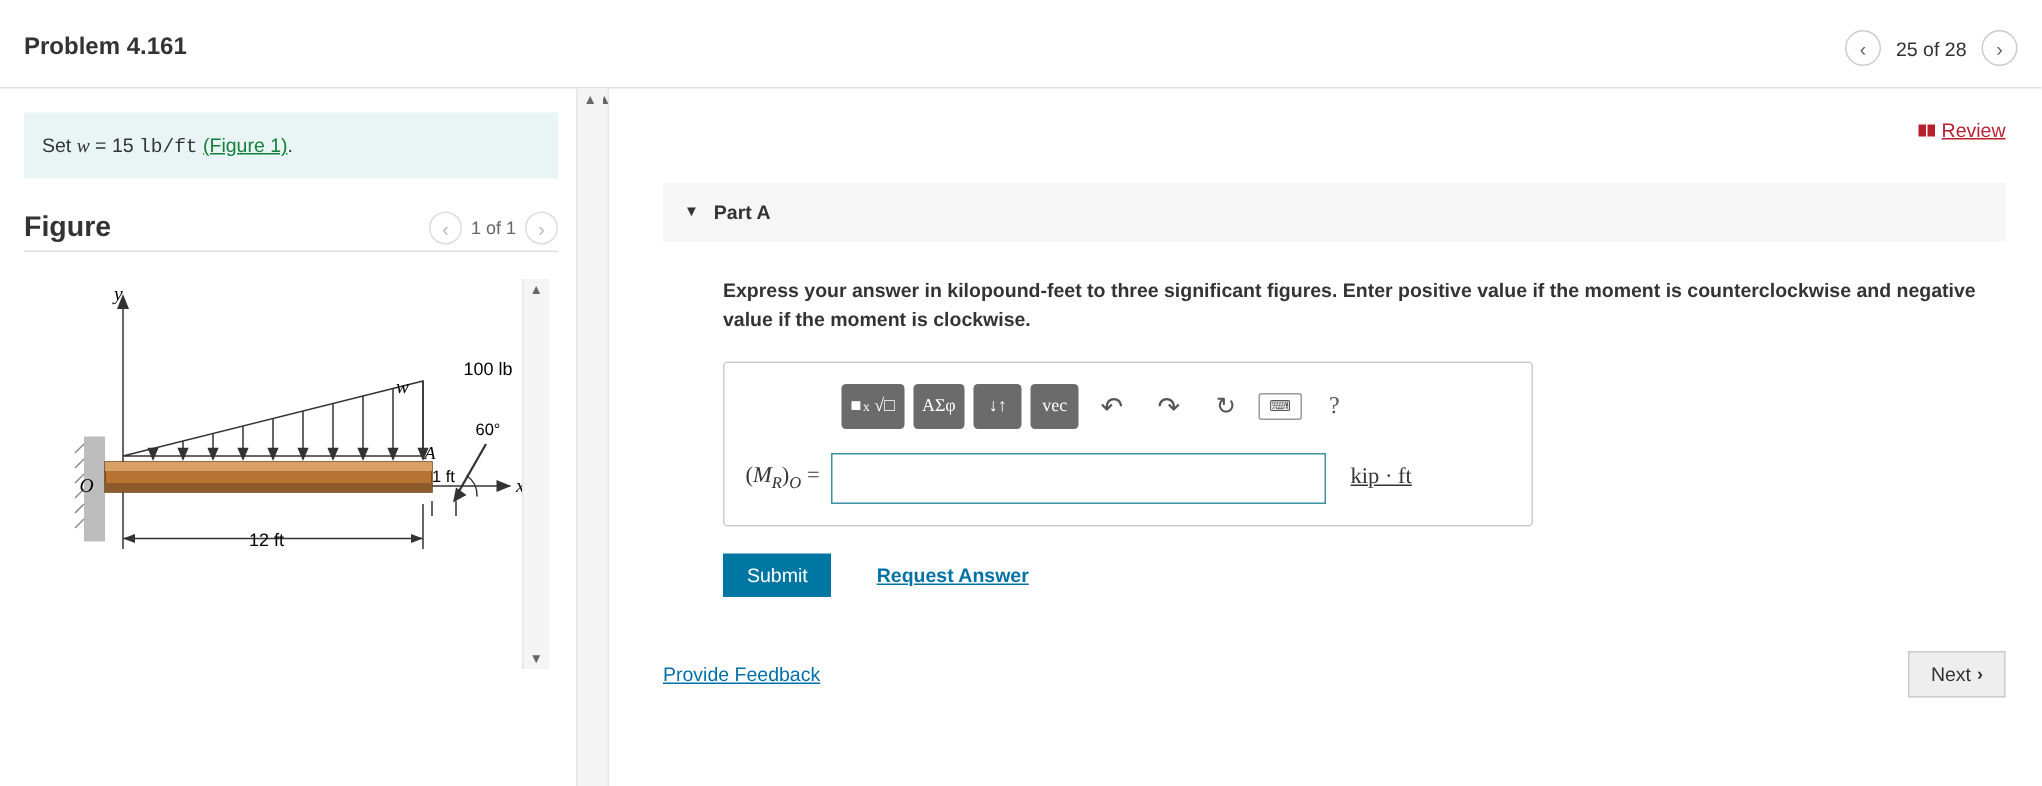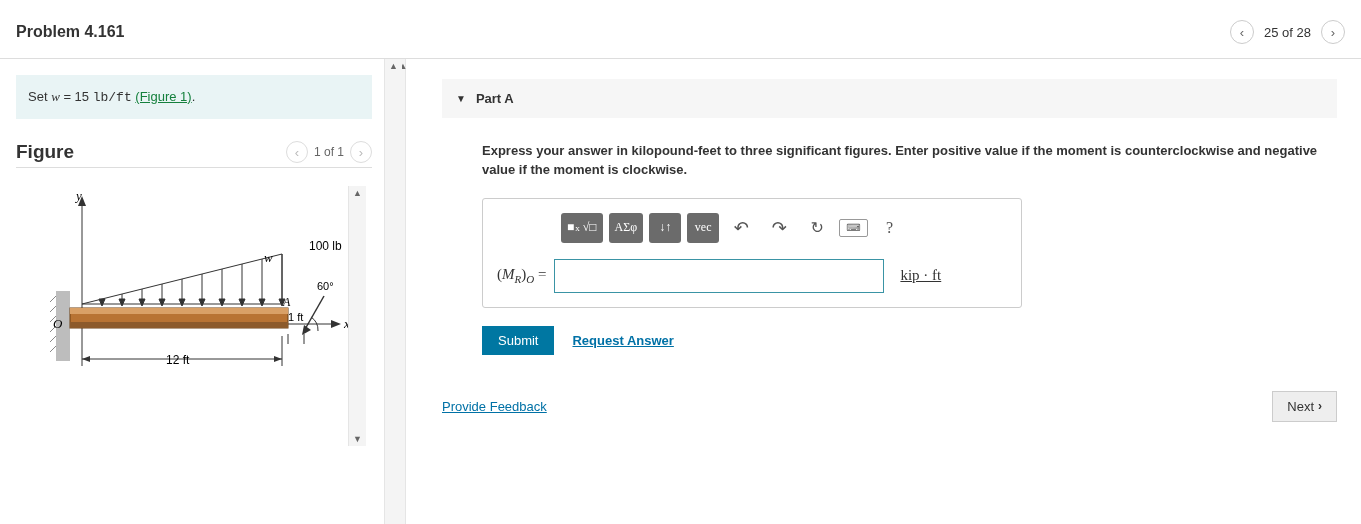--- a/index.html
+++ b/index.html
@@ -38,21 +38,21 @@
   .q-hint { font-size: 13px; font-weight: bold; margin-bottom: 18px; line-height: 1.45; padding-left: 40px;}
   .answer-box { border: 1px solid #ccc; border-radius: 3px; padding: 14px 14px; display: inline-block; min-width: 540px; margin-left: 40px;}
   .toolbar { display: flex; gap: 6px; align-items: center; margin-bottom: 16px; margin-left: 64px;}
   .tool { height: 30px; min-width: 32px; background: #6b6b6b; color: #fff; border-radius: 3px; display: inline-flex; align-items: center; justify-content: center; padding: 0 6px; font-size: 12px; cursor: pointer; font-family: "Times New Roman", serif;}
   .tool.light { background: transparent; color: #555; }
   .answer-row { display: flex; align-items: center; gap: 8px; }
   .lhs { font-family: "Times New Roman", serif; font-size: 15px; }
   .lhs .sub { font-size: 11px; font-style: italic;}
   .ans-input { width: 330px; height: 34px; border: 1px solid #3a94a5; background: #fff; padding: 4px 6px; font-size: 14px; }
   .unit { font-family: "Times New Roman", serif; font-size: 15px; margin-left: 8px; text-decoration: underline;}
-  .actions { margin: 18px 0 0 40px; display:flex; align-items:center; gap:18px;}
+  .actions { margin: 18px 0 0 40px; display:flex; align-items:center; gap:30px;}
   .submit-btn { background: #0077a2; color: #fff; border: none; padding: 7px 16px; font-size: 13px; cursor: pointer; }
   .link { color: #0071a6; text-decoration: underline; font-weight: bold; font-size: 13px; cursor:pointer;}
   .bottom-row { display: flex; justify-content: space-between; align-items: center; margin-top: 36px; }
   .feedback { color: #0071a6; text-decoration: underline; font-size: 13px; cursor:pointer;}
   .next-btn { background: #eee; border: 1px solid #ccc; padding: 7px 14px; font-size: 13px; cursor: pointer; display:inline-flex; align-items:center; gap:4px; color:#333;}
   .next-btn b { font-size: 12px; }
 </style>
 </head>
 <body>
 
@@ -161,20 +161,29 @@
       <span class="arrow">▼</span>
     </div>
   </div>
 
   <div class="divider">
     <span class="arrow">▲</span>
     <span class="arrow">▼</span>
   </div>
 
   <div class="right">
+    <div class="review-bar">
+      <a href="#" class="review-link">
+        <span class="review-ico">
+            <span></span>
+            <span></span>
+          </span>
+        <span>Review</span>
+      </a>
+    </div>
 
     <div class="part-header">
       <span class="chev">▼</span>
       <b>Part A</b>
     </div>
 
     <p class="q-hint">Express your answer in kilopound-feet to three significant figures. Enter positive value if the moment is counterclockwise and negative value if the moment is clockwise.</p>
 
     <div class="answer-box">
       <div class="toolbar">

